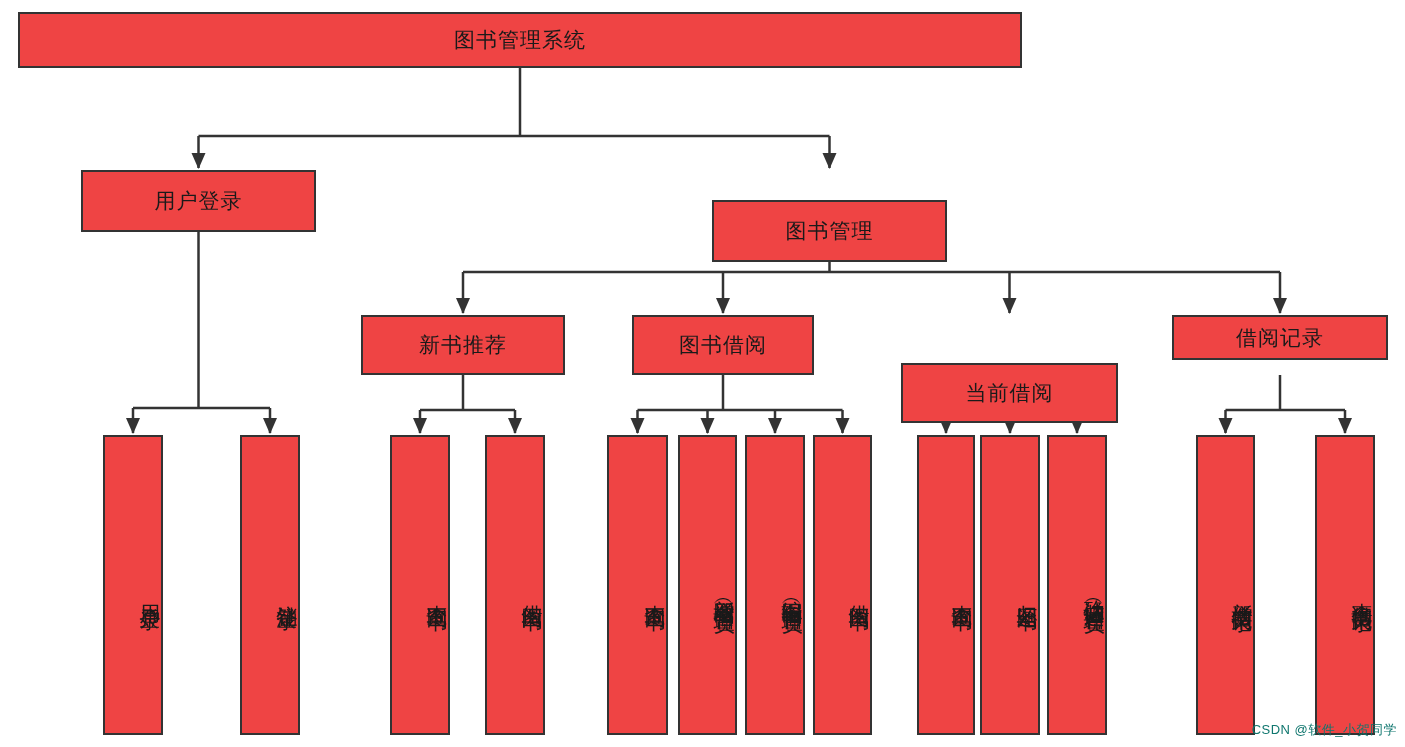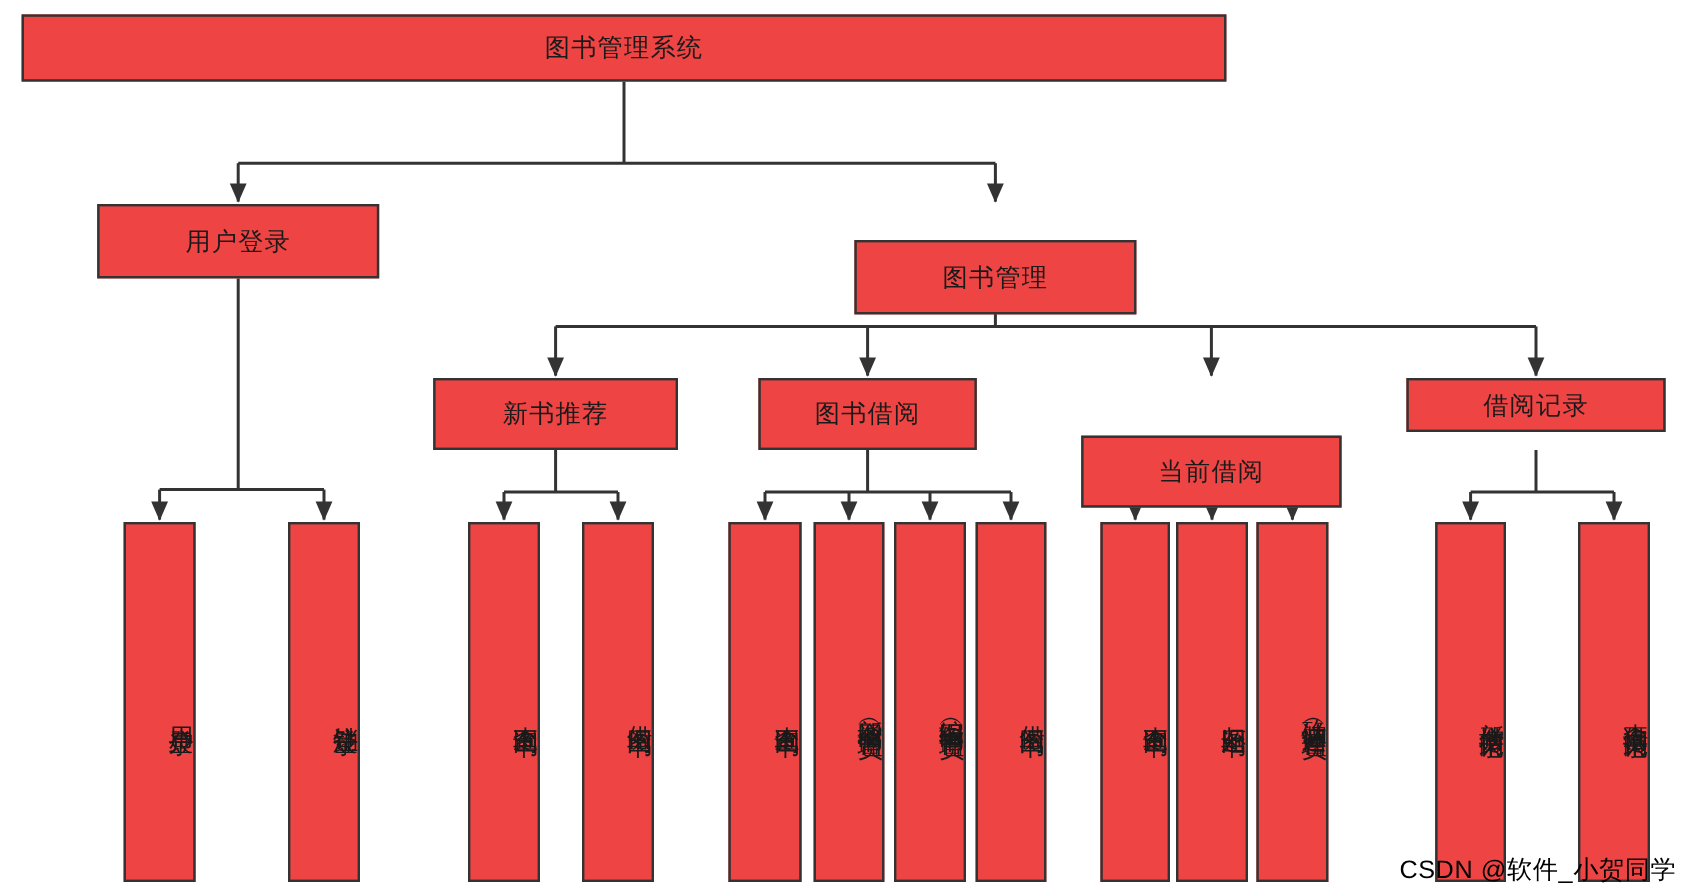--- a/index.html
+++ b/index.html
@@ -50,22 +50,22 @@
     top: 0;
     width: 1405px;
     height: 747px;
     z-index: 1;
     pointer-events: none;
   }
   #watermark {
     position: absolute;
     right: 8px;
     bottom: 8px;
-    font-size: 21px;
-    color: #000000;
+    font-size: 13px;
+    color: #0f766e;
     letter-spacing: 0.5px;
     z-index: 3;
     white-space: nowrap;
   }
 </style>
 </head>
 <body>
 
 <div id="canvas">
   <svg id="edges" viewBox="0 0 1405 747">

